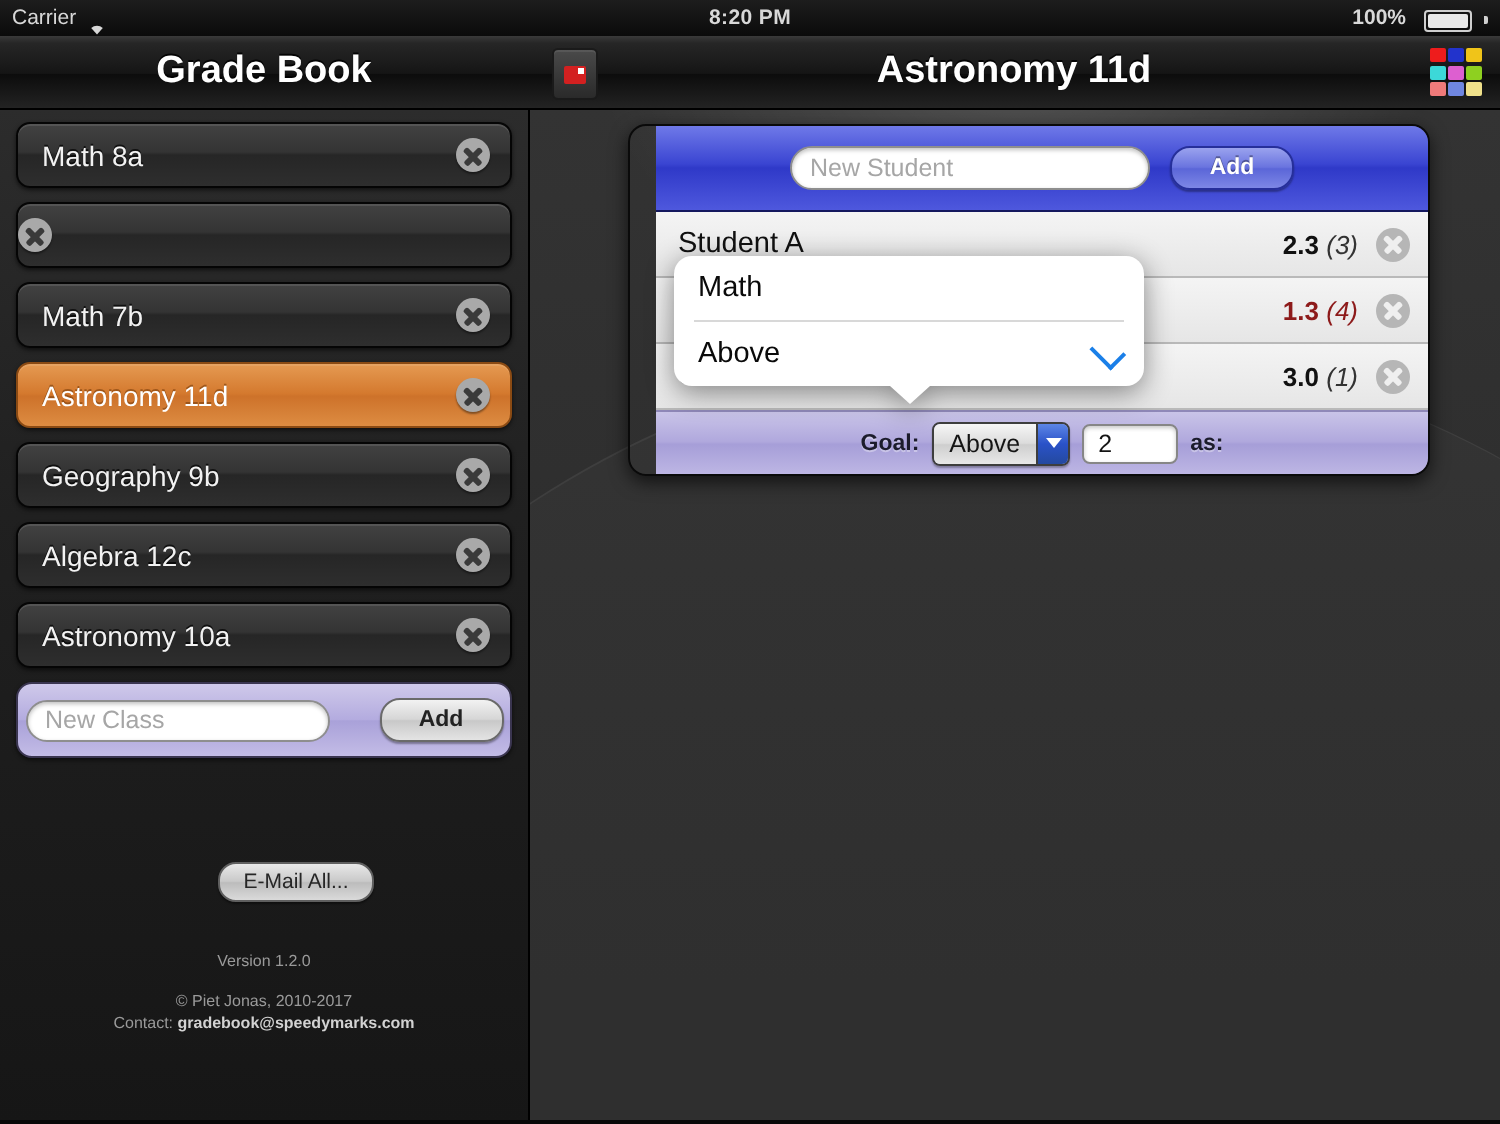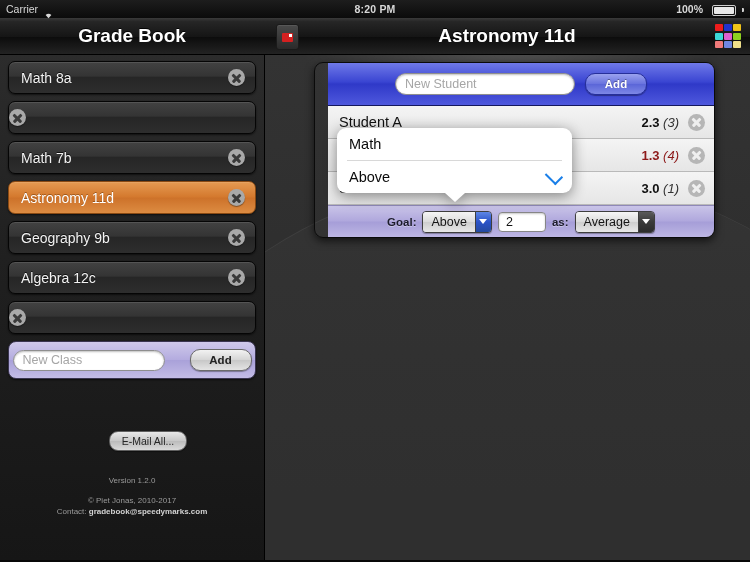--- a/index.html
+++ b/index.html
@@ -288,20 +288,21 @@
         </div>
         <div class="class-row">
           <div class="class-label">Geography 9b</div>
           <div class="xbtn"></div>
         </div>
         <div class="class-row">
           <div class="class-label">Algebra 12c</div>
           <div class="xbtn"></div>
         </div>
         <div class="class-row">
+          <div class="class-label">Astronomy 10a</div>
           <div class="xbtn"></div>
         </div>
         <div class="newclass-row">
           <div class="pill-input">
             <span>New Class</span>
           </div>
           <div class="pill-btn">Add</div>
         </div>
       </div>
 
@@ -350,26 +351,20 @@
       <div class="goalbar">
         <span class="goal-lbl">Goal:</span>
         <div class="select blue">
           <span class="sval">Above</span>
           <span class="sarrow">
               <i class="caret"></i>
             </span>
         </div>
         <div class="numbox">2</div>
         <span class="goal-lbl">as:</span>
-        <div class="select dark">
-          <span class="sval">Average</span>
-          <span class="sarrow">
-              <i class="caret"></i>
-            </span>
-        </div>
       </div>
     </div>
   </div>
 
   <div class="popover">
     <div class="pop-body" id="pop-body">
         <div class="pop-item">
           <span class="plabel">Math</span>
         </div>
         <div class="pop-div"></div>

